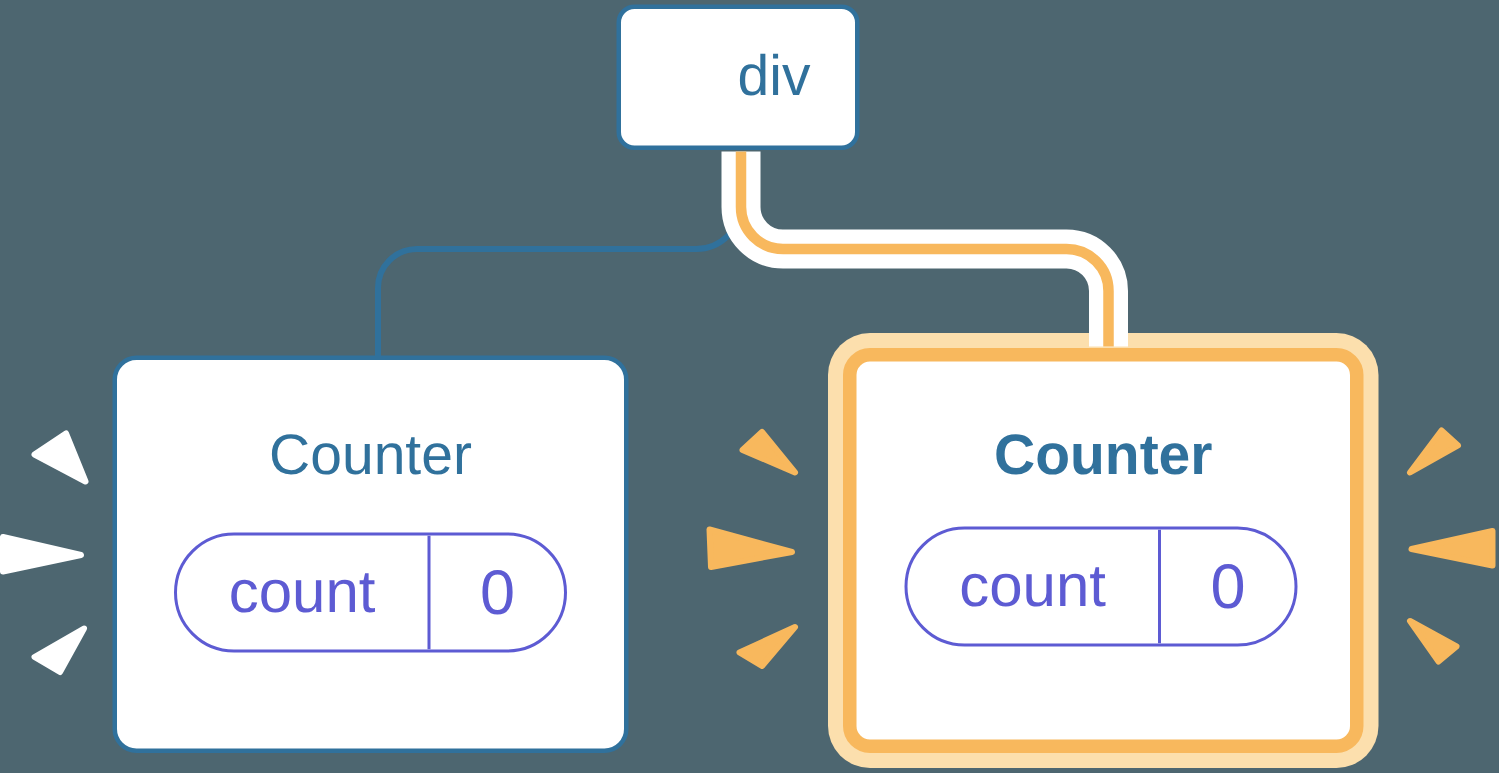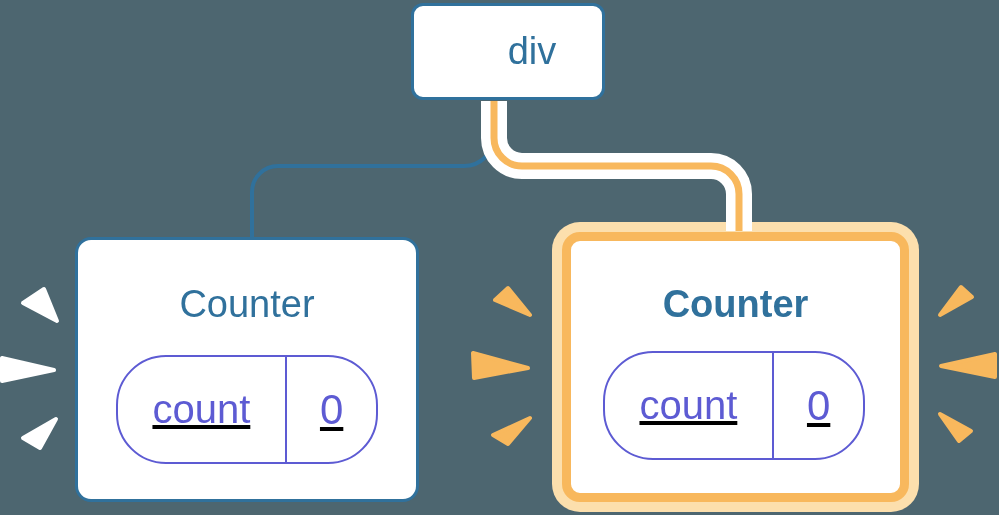--- a/index.html
+++ b/index.html
@@ -23,21 +23,21 @@
   svg.overlay { position: absolute; left: 0; top: 0; width: 999px; height: 515px; z-index: 3; pointer-events: none; }
 
   .edge-blue { fill: none; stroke: var(--blue); stroke-width: 4; }
   .edge-casing { fill: none; stroke: var(--white); stroke-width: 26; }
   .edge-orange { fill: none; stroke: var(--orange); stroke-width: 7; }
 
   .spark-white { fill: var(--white); stroke: var(--white); stroke-width: 4; stroke-linejoin: round; }
   .spark-orange { fill: var(--orange); stroke: var(--orange); stroke-width: 4; stroke-linejoin: round; }
 
   .node-root {
-    position: absolute; left: 411px; top: 3px; width: 194px; height: 97px;
+    position: absolute; left: 411px; top: 3px; width: 162px; height: 97px;
     background: var(--white); border: 3.5px solid var(--blue); border-radius: 12px;
     display: flex; align-items: center; justify-content: center;
     z-index: 2;
     color: var(--blue); font-size: 38px; font-weight: 500; padding-left: 48px;
   }
 
   .counter-left {
     position: absolute; left: 75px; top: 237px; width: 344px; height: 265px;
     background: var(--white); border: 3.5px solid var(--blue); border-radius: 16px;
     z-index: 2;
@@ -59,24 +59,24 @@
     background: var(--white); border: 9px solid var(--orange); border-radius: 18px;
   }
   .counter-right .counter-title {
     position: absolute; left: 0; top: 60px; width: 100%;
     text-align: center; color: var(--blue);
     font-size: 38px; font-weight: 800; line-height: 44px;
   }
   .counter-right .state-pill { position: absolute; left: 51px; top: 129px; }
 
   .state-pill {
-    width: 262px; height: 109px;
+    width: 262px; height: 80px;
     border: 2.5px solid var(--purple); border-radius: 50px;
     background: var(--white);
-    display: flex; align-items: stretch; overflow: hidden; text-decoration: underline;
+    display: flex; align-items: stretch; overflow: hidden;
   }
   .pill-key {
     flex: 1.88; display: flex; align-items: center; justify-content: center;
     color: var(--purple); font-size: 40px;
   }
   .pill-divider { width: 2.5px; background: var(--purple); }
   .pill-value {
     flex: 1; display: flex; align-items: center; justify-content: center;
     color: var(--purple); font-size: 42px;
   }

